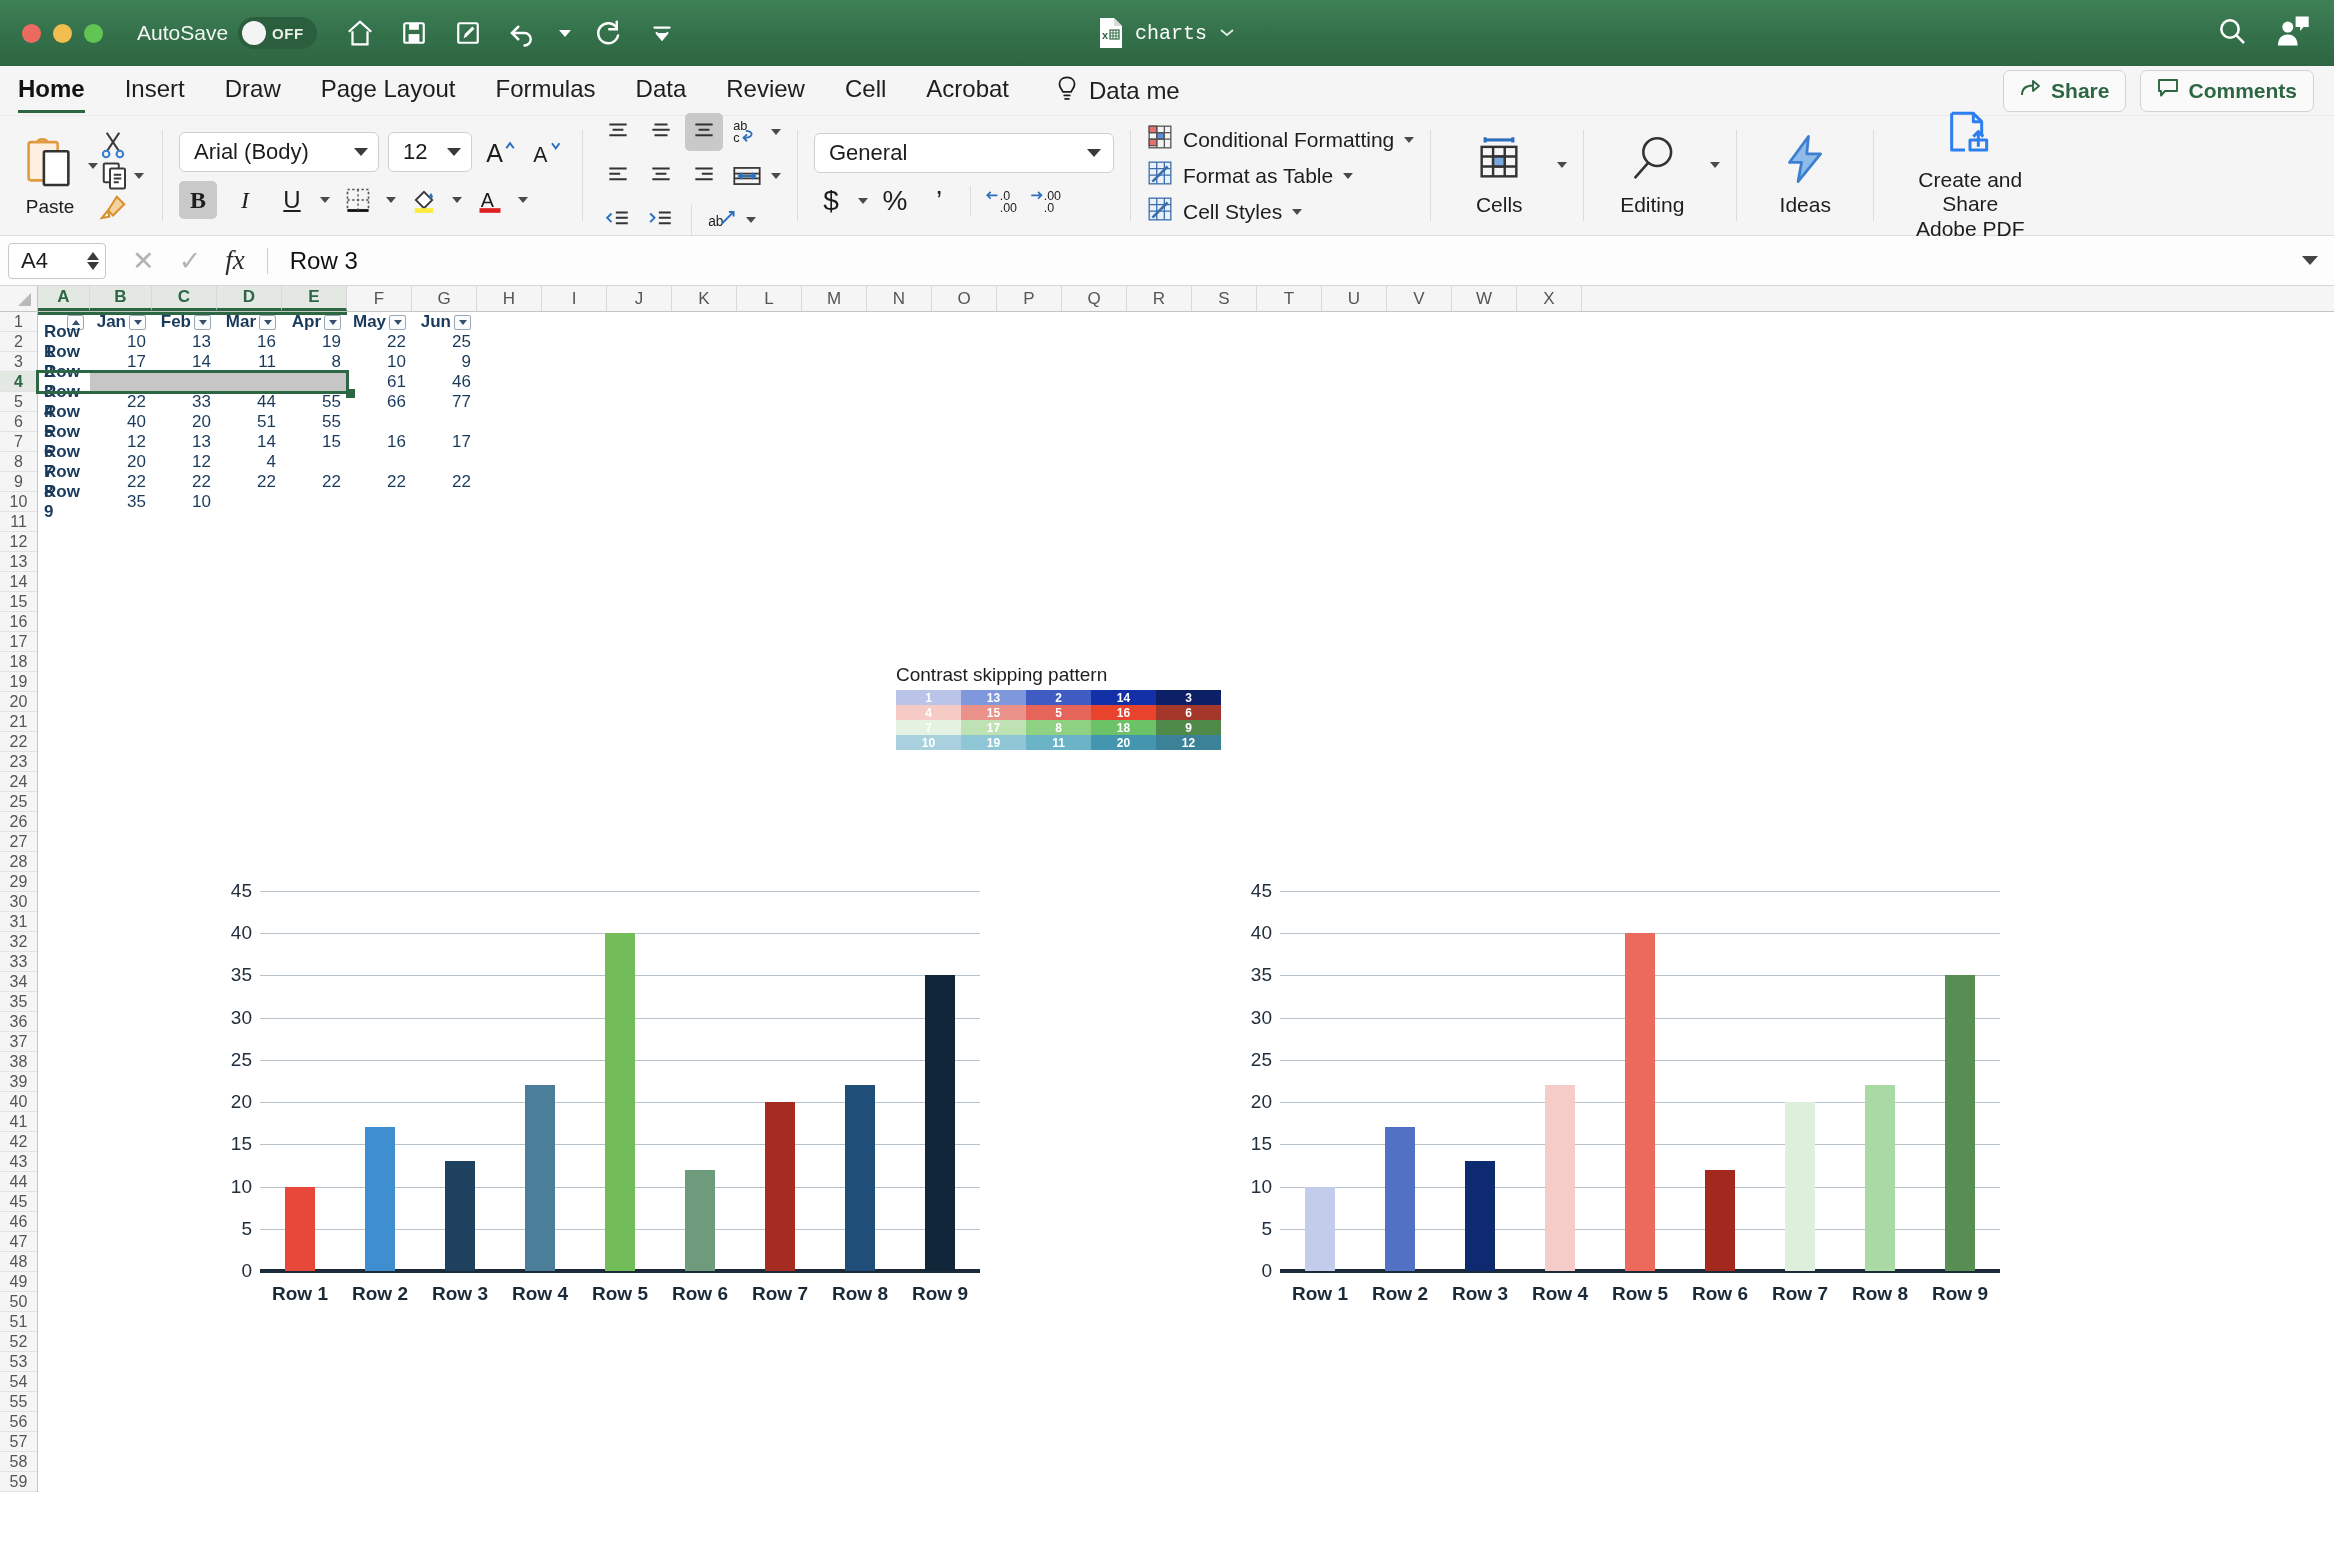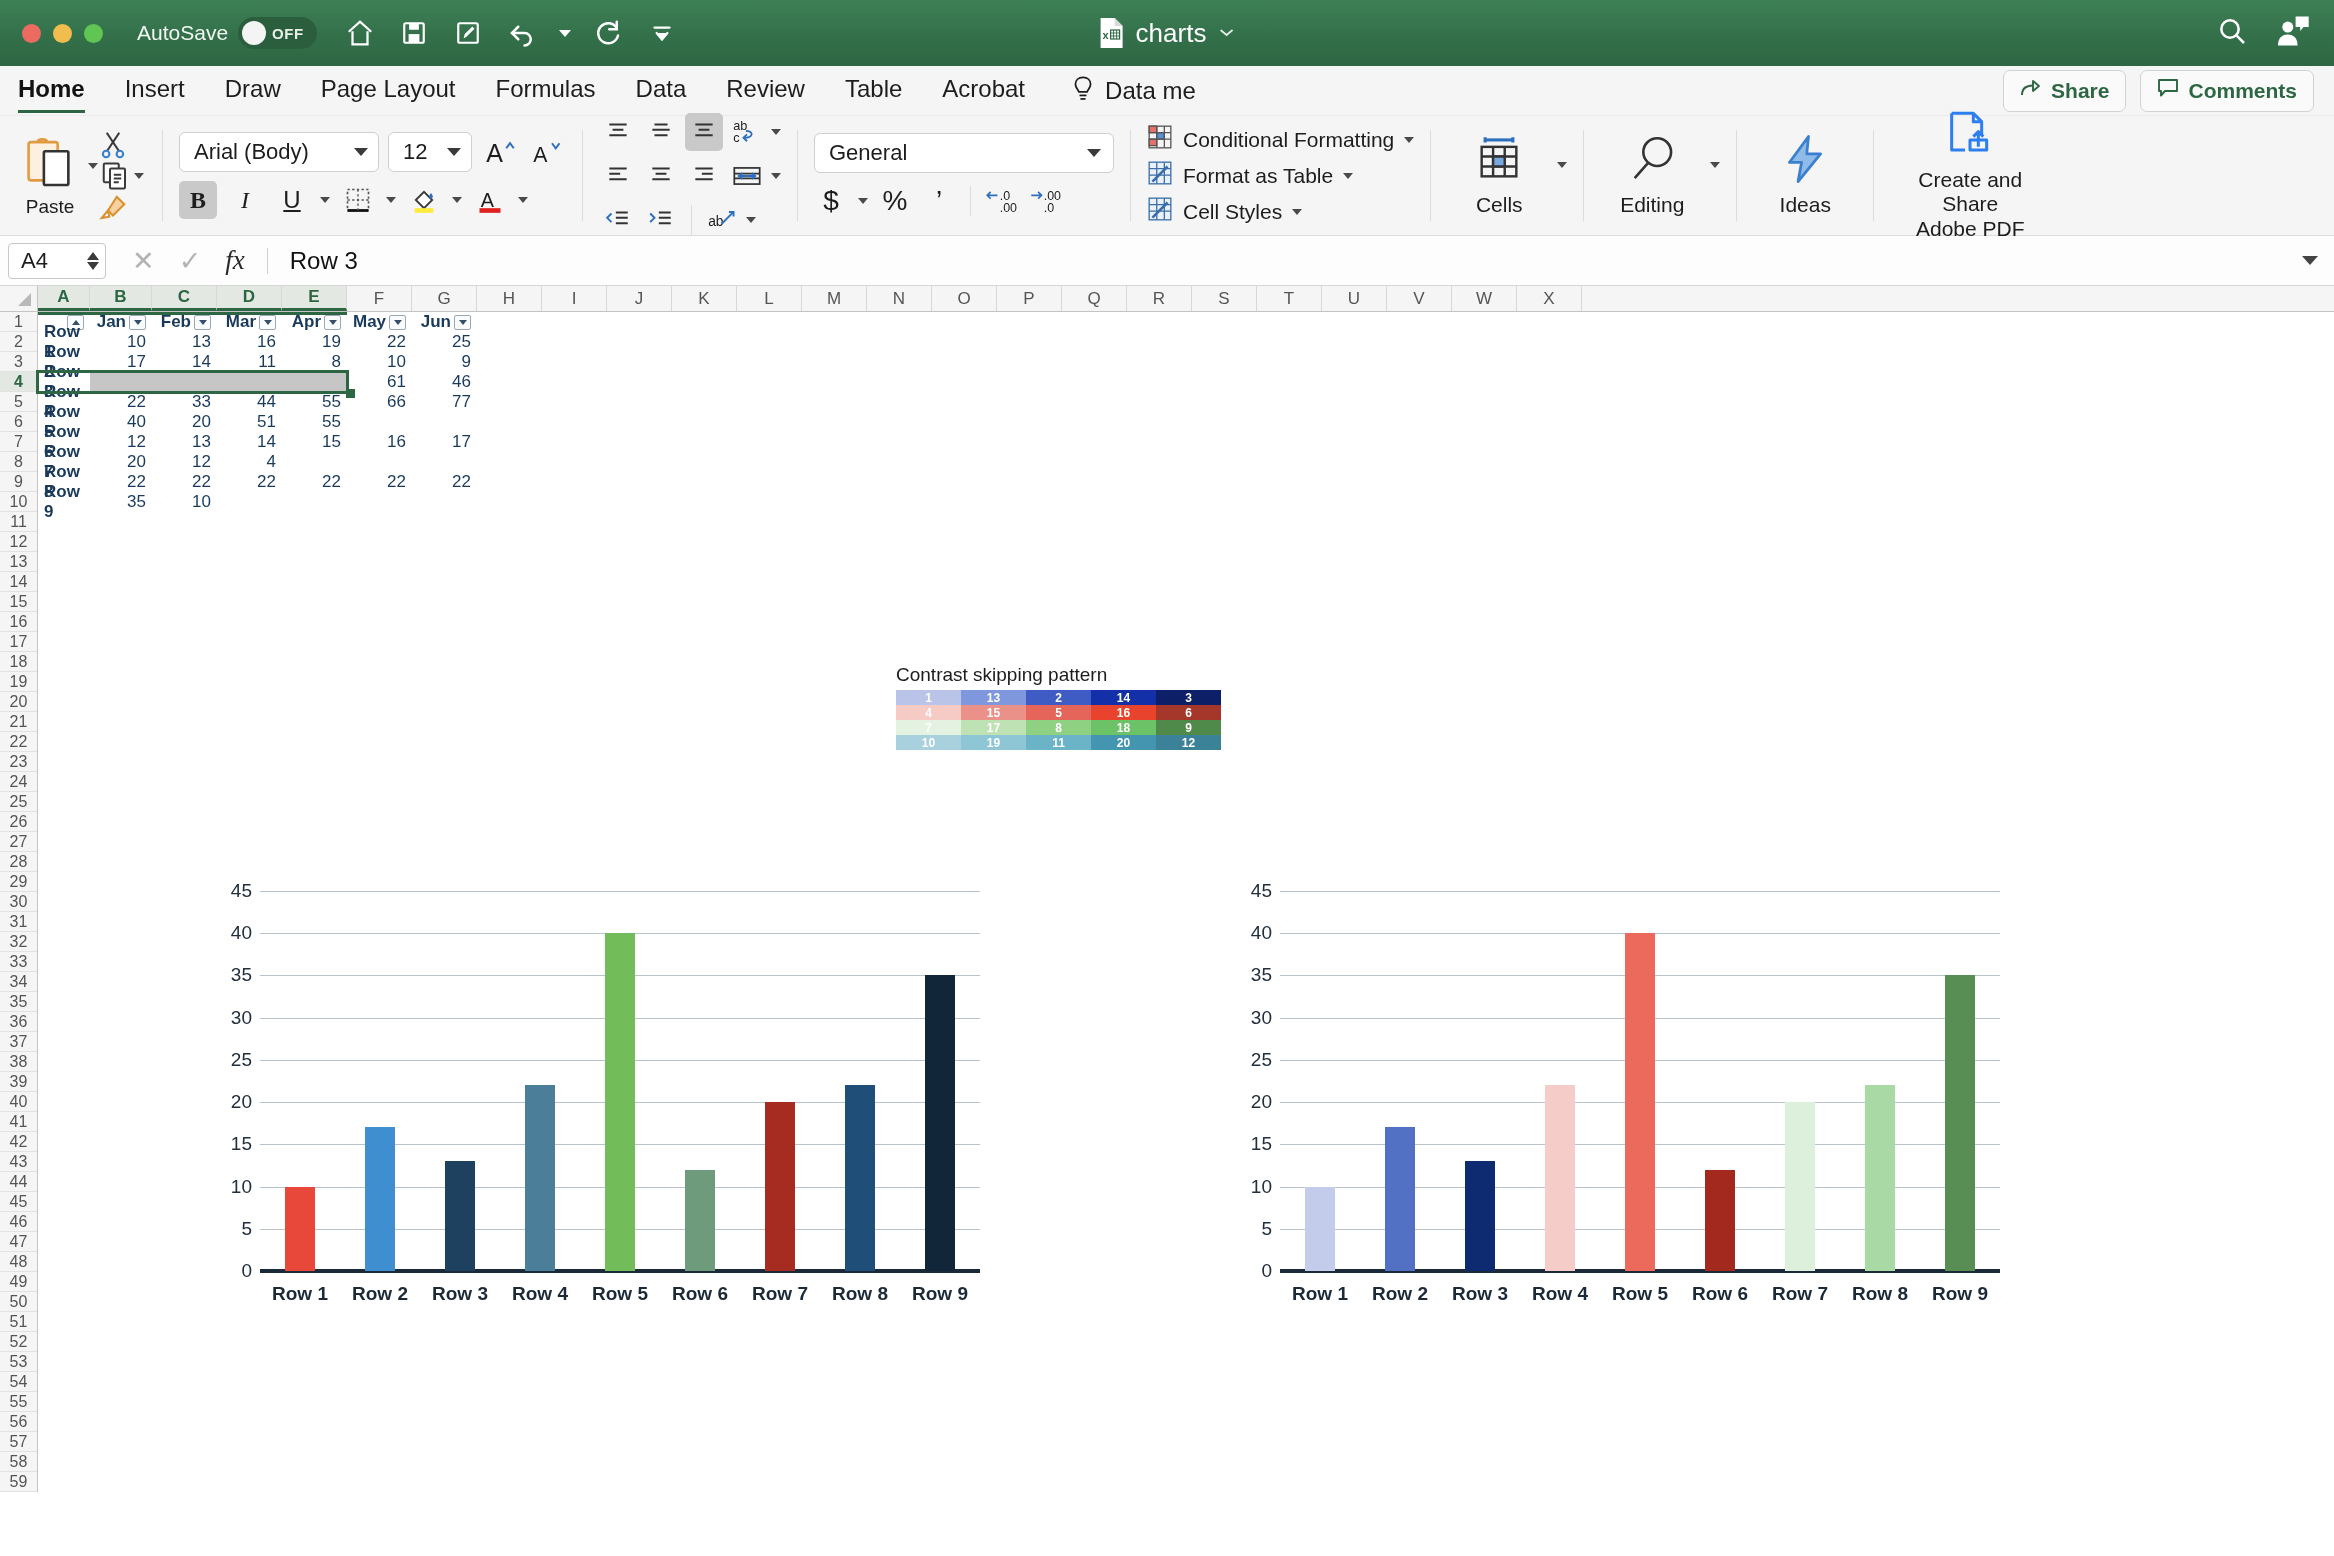--- a/index.html
+++ b/index.html
@@ -34,21 +34,21 @@
   .autosave-off { color: #e9efe9; font-size: 15px; font-weight: bold; letter-spacing: .5px; }
 
   .qat { display: flex; align-items: center; gap: 20px; margin-left: 26px; }
   .qat-btn { width: 34px; height: 34px; display: flex; align-items: center; justify-content: center; cursor: default; }
   .qat-btn svg { display: block; }
 
   .doc-title {
     position: absolute; left: 50%; transform: translateX(-50%);
     display: flex; align-items: center; gap: 11px;
   }
-  .doc-title-text { color: #fff; font-size: 26px; }
+  .doc-title-text { color: #fff; font-size: 20px; font-family: Liberation Mono, monospace; }
   .xl-file-icon { width: 26px; height: 32px; position: relative; }
 
   .tb-right { position: absolute; right: 24px; display: flex; align-items: center; gap: 28px; }
 
   
   .ribbon-tabs {
     height: 50px; background: #f5f5f5;
     display: flex; align-items: center; position: relative;
     border-bottom: 1px solid #ebebeb;
   }
@@ -297,21 +297,21 @@
 </div>
 
 <div class="ribbon-tabs">
   <div class="rtab active">Home</div>
   <div class="rtab">Insert</div>
   <div class="rtab">Draw</div>
   <div class="rtab">Page Layout</div>
   <div class="rtab">Formulas</div>
   <div class="rtab">Data</div>
   <div class="rtab">Review</div>
-  <div class="rtab">Table</div>
+  <div class="rtab">Cell</div>
   <div class="rtab">Acrobat</div>
   <div class="tellme">
     <span>
       <svg width="24" height="28" viewBox="0 0 20 24" fill="none" stroke="#1d1d1d" stroke-width="1.5">
           <path d="M10 2 C6 2 3.5 4.6 3.5 8 C3.5 10.6 5.5 12 6.5 14.5 H13.5 C14.5 12 16.5 10.6 16.5 8 C16.5 4.6 14 2 10 2 Z"></path>
           <path d="M7 17.5 H13"></path>
           <path d="M7.8 20.5 H12.2"></path>
         </svg>
     </span>
     <span class="tellme-label">Data me</span>

